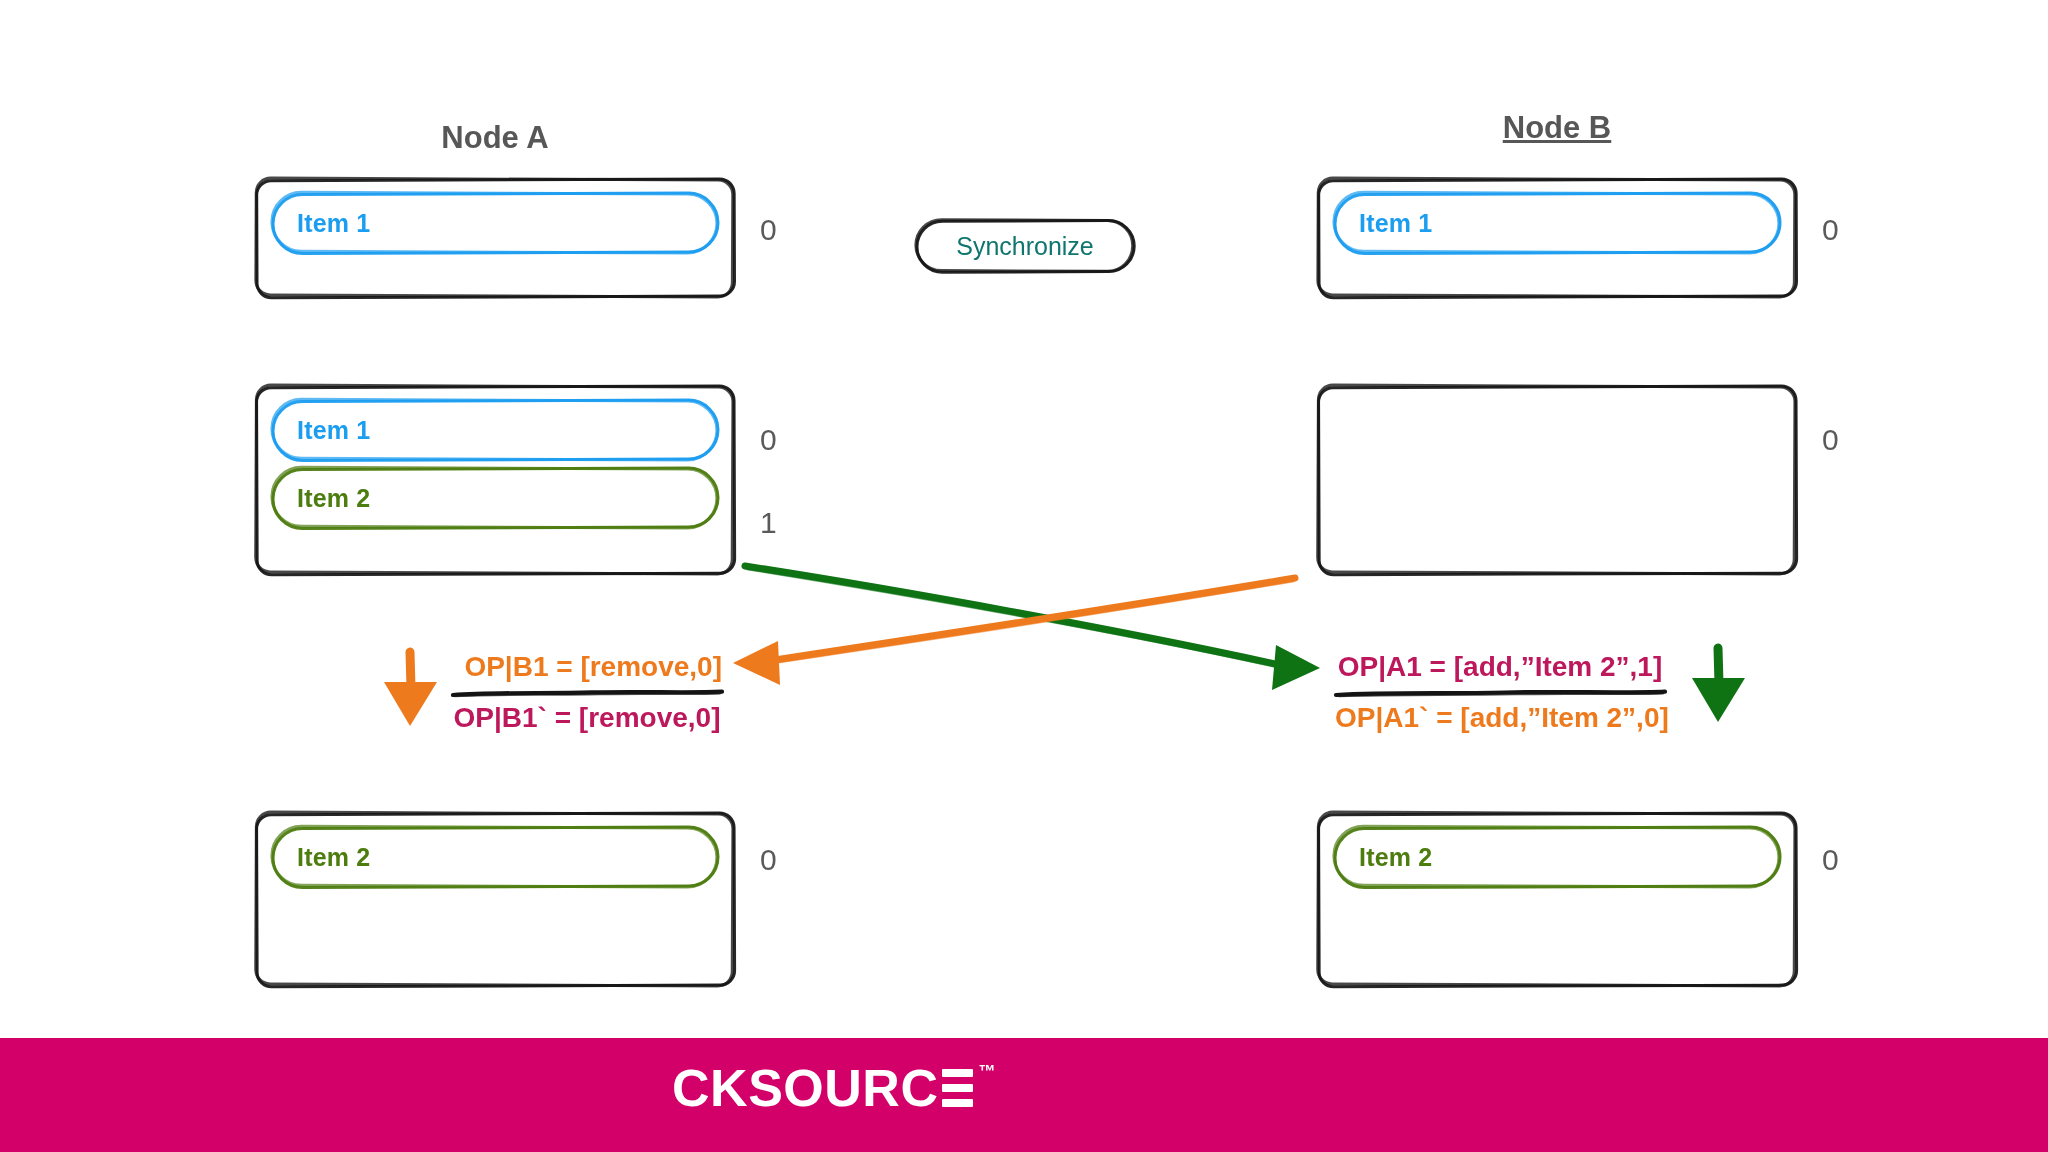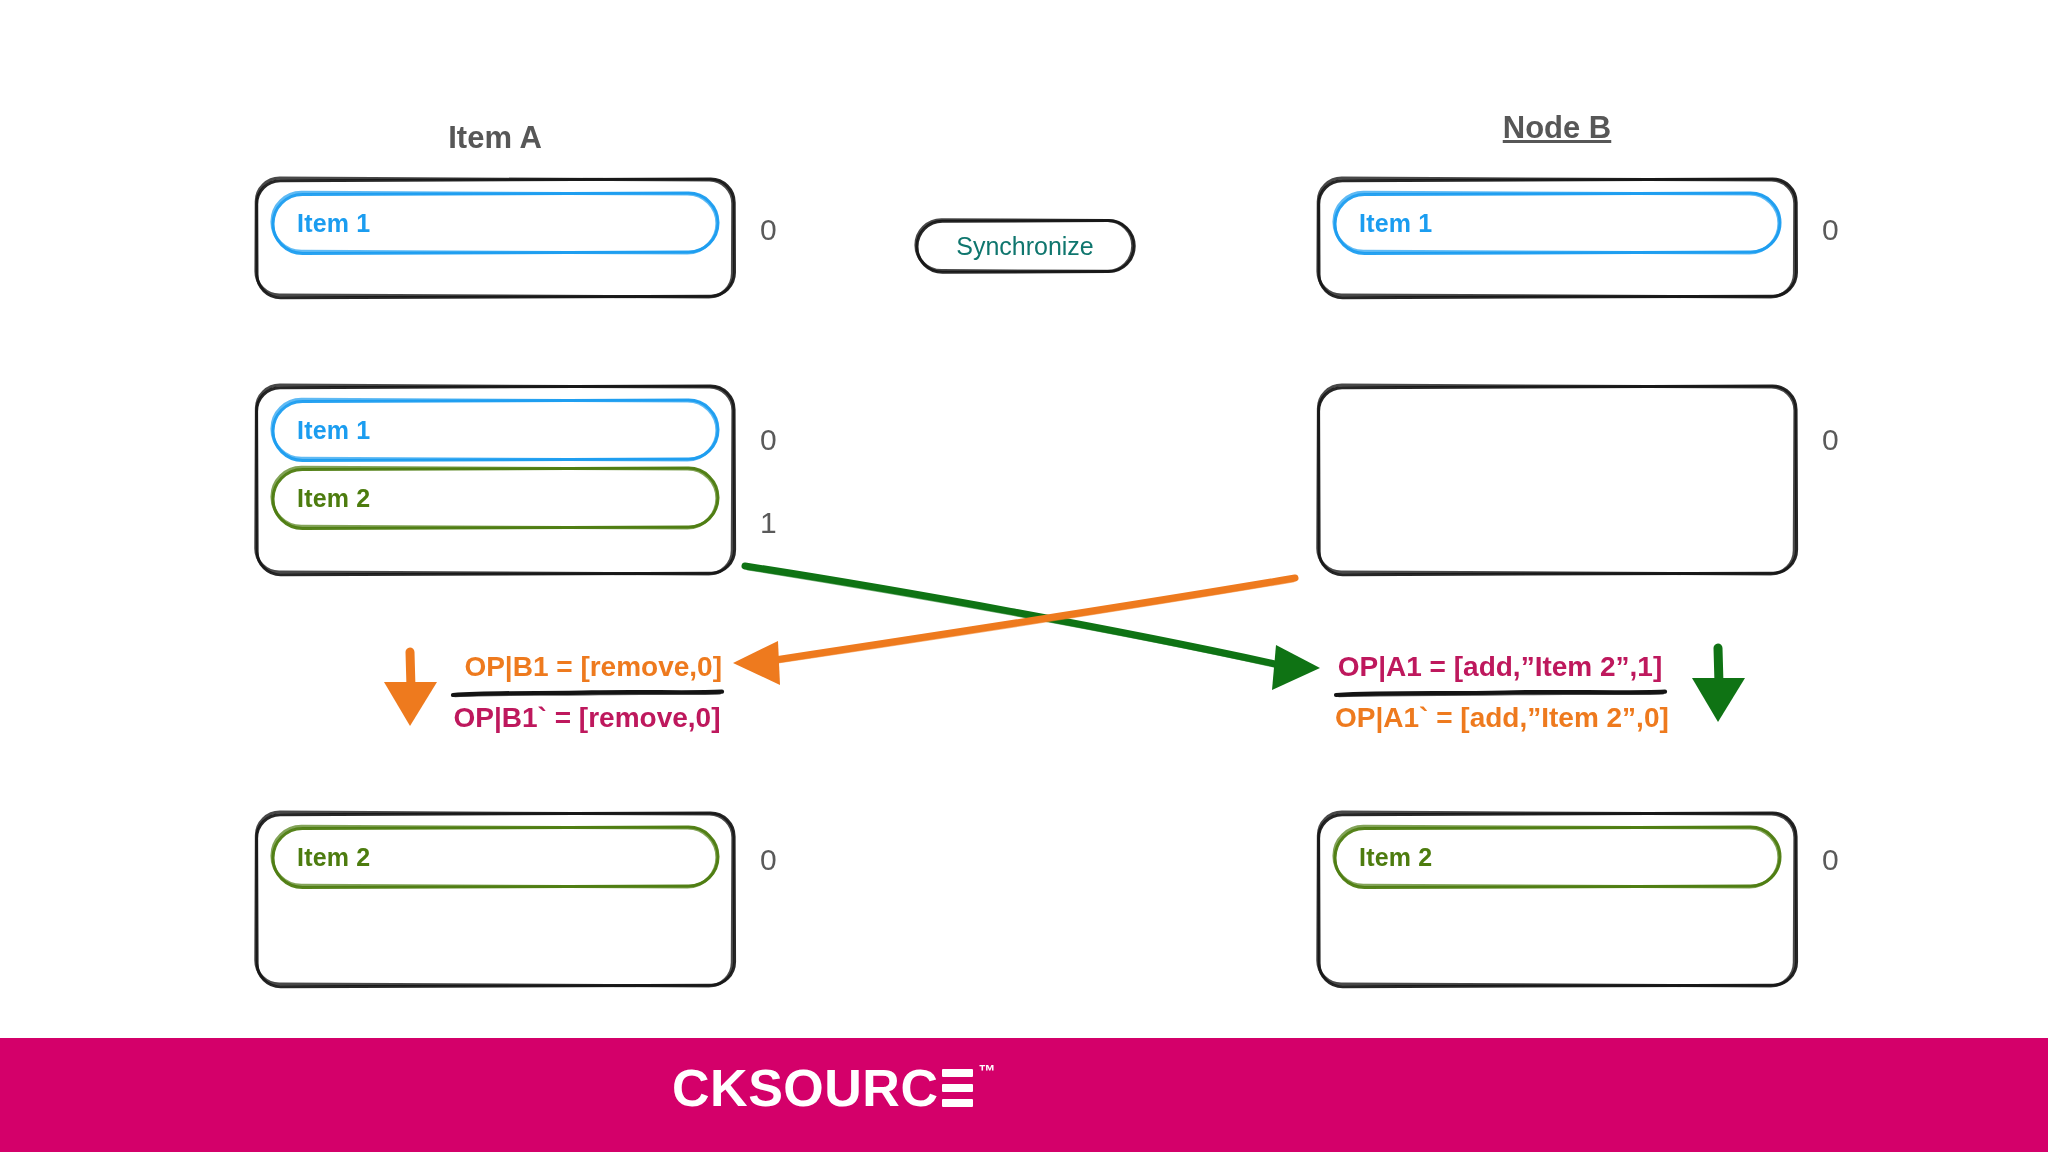--- a/index.html
+++ b/index.html
@@ -69,21 +69,21 @@
     color: #0f766e;
     cursor: pointer;
     z-index: 6;
   }
   #sync-btn .sketch-frame { border-radius: 28px; }
 
   
   .doc-box {
     position: absolute;
     background: #ffffff;
-    border-radius: 25px;
+    border-radius: 16px;
     box-sizing: border-box;
     padding: 14px 16px;
   }
 
   
   .sketch-frame {
     position: absolute;
     left: 0; top: 0; right: 0; bottom: 0;
     border-radius: inherit;
     pointer-events: none;
@@ -235,21 +235,21 @@
     pointer-events: none;
     z-index: 4;
   }
 </style>
 </head>
 <body>
 
 <div id="slide">
 
 
-  <div class="node-label" id="node-a-label">Item A</div>
+  <div class="node-label" id="node-a-label">Node A</div>
   <div class="node-label" id="node-b-label">Node B</div>
 
   <div id="sync-btn">
     <span class="sketch-frame"></span>
     <span style="position:relative;z-index:2;">Synchronize</span>
   </div>
 
   <div class="doc-box" style="left:255px; top:178px; width:480px; height:120px;">
     <span class="sketch-frame"></span>
     <div class="item-pill item-blue" style="width:448px;">

